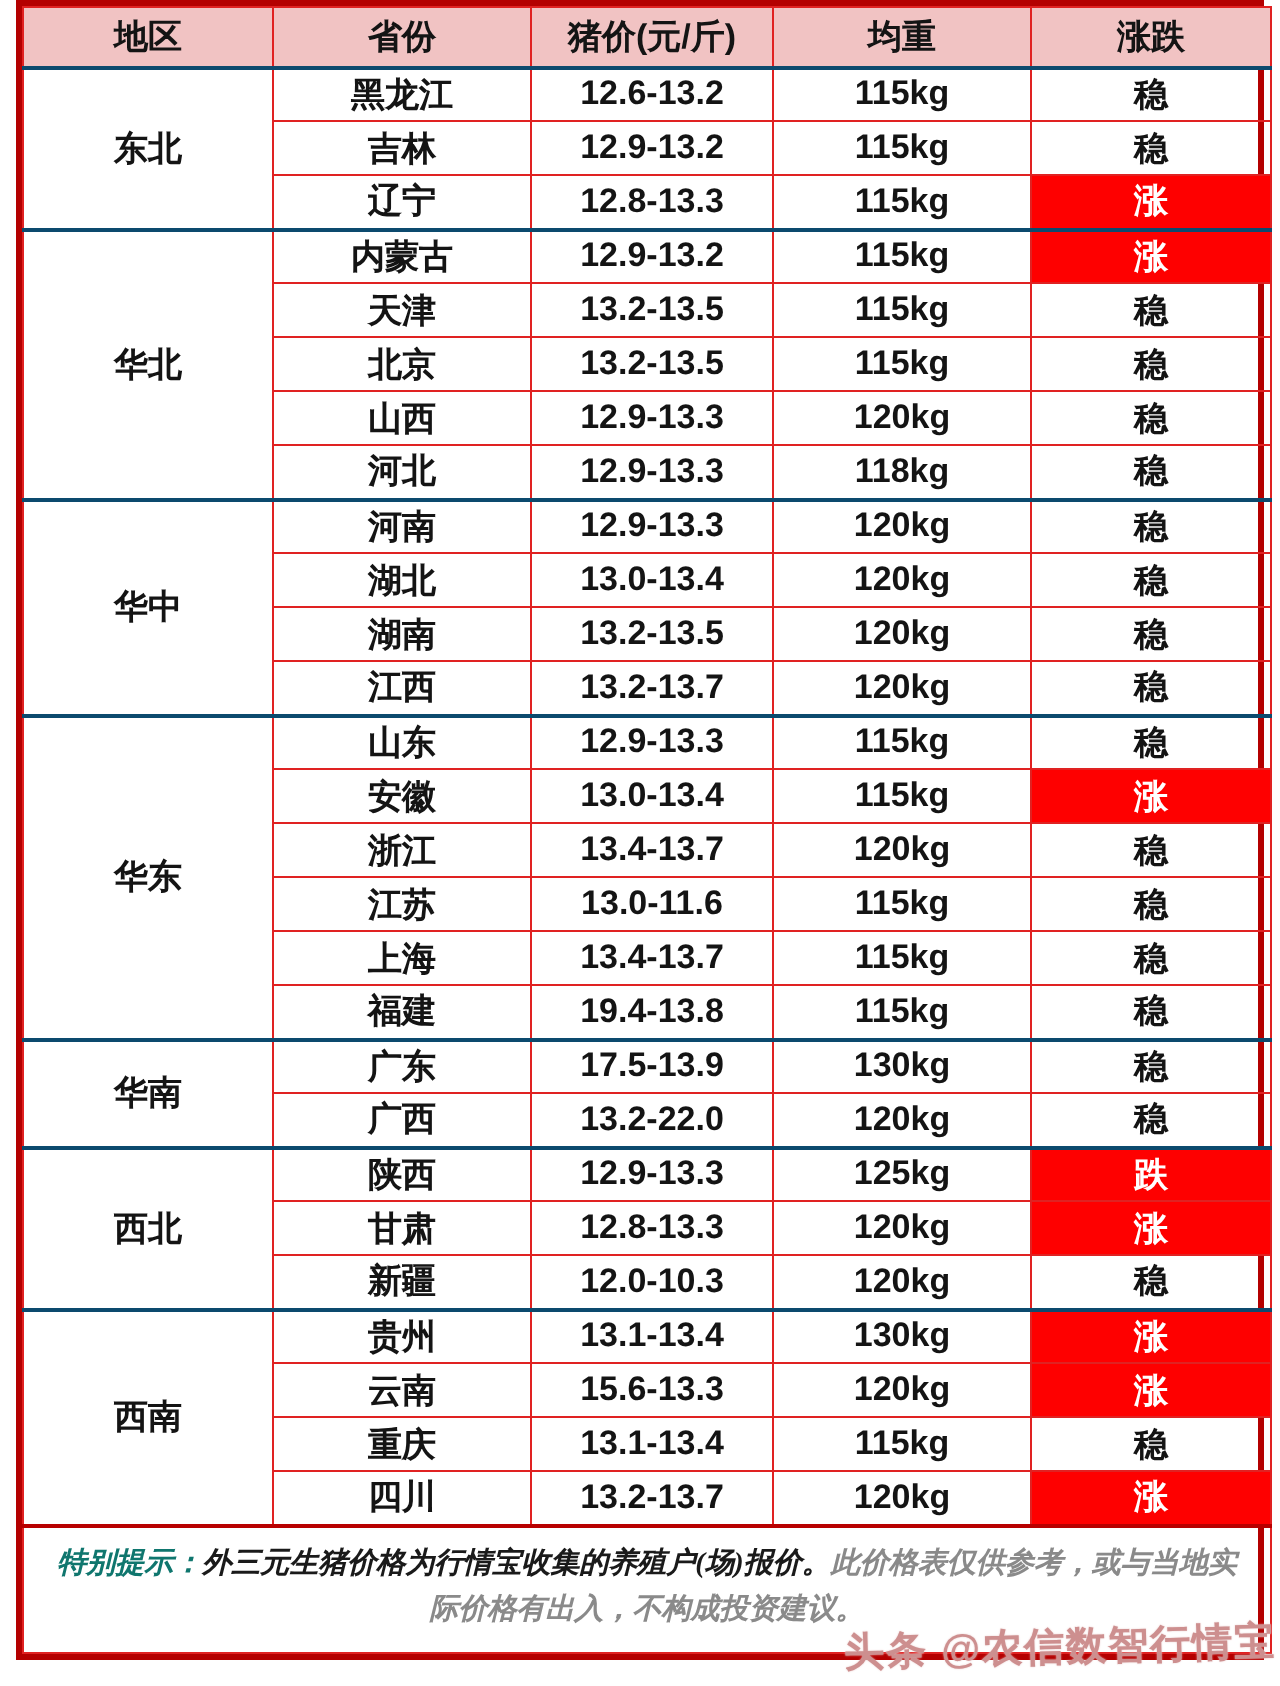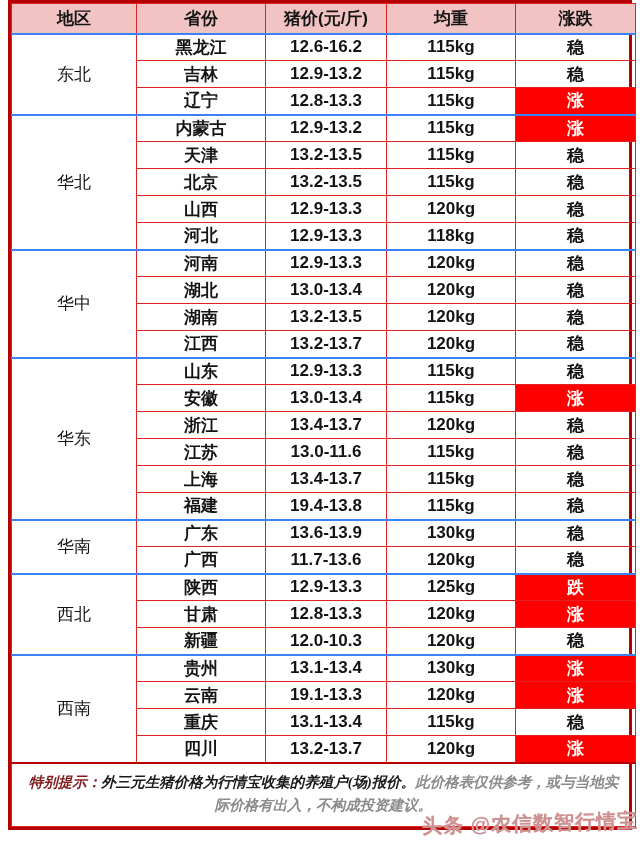--- a/index.html
+++ b/index.html
@@ -22,33 +22,33 @@
     font-size:17px; color:#141414;
     overflow:hidden; white-space:nowrap;
   }
   thead tr { height:30px; }
   thead th {
     background:#f1c3c3; font-weight:700;
     border-bottom:2px solid #b80000;
   }
   tbody tr.data-row { height:27px; }
   tbody td { font-weight:600; }
-  tr.group-start td { border-top:2px solid #3b82f6; }
-  td.region-cell { font-weight:400; }
+  tr.group-start td { border-top:2px solid #0c4a6e; }
+  td.region-cell { font-weight:700; }
   td.trend-cell.hl { background:#fe0000; color:#ffffff; font-weight:700; }
   tr.footer-row td {
     border-top:2px solid #b80000;
     padding:7px 12px 9px;
     font-family:"Liberation Serif", serif;
     font-style:italic; font-weight:700;
     font-size:14.5px; line-height:1.6;
     text-align:center; white-space:normal;
     color:#1a1a1a;
   }
-  .note-label { color:#7f1d1d; }
+  .note-label { color:#0f766e; }
   .note-gray  { color:#8a8a8a; }
   .watermark {
     position:absolute; right:2px; top:810px;
     font-size:20px; font-weight:700;
     color:#cd8f8f;
     letter-spacing:1px;
     transform:rotate(-1.5deg);
     text-shadow:0 0 1px #e8caca;
     white-space:nowrap;
   }
@@ -72,21 +72,21 @@
             <th>省份</th>
             <th>猪价(元/斤)</th>
             <th>均重</th>
             <th>涨跌</th>
           </tr>
       </thead>
       <tbody>
           <tr class="data-row group-start">
             <td rowspan="3" class="region-cell">东北</td>
             <td>黑龙江</td>
-            <td>12.6-16.2</td>
+            <td>12.6-13.2</td>
             <td>115kg</td>
             <td class="trend-cell">稳</td>
           </tr>
           <tr class="data-row">
             <td>吉林</td>
             <td>12.9-13.2</td>
             <td>115kg</td>
             <td class="trend-cell">稳</td>
           </tr>
           <tr class="data-row">
@@ -184,27 +184,27 @@
           </tr>
           <tr class="data-row">
             <td>福建</td>
             <td>19.4-13.8</td>
             <td>115kg</td>
             <td class="trend-cell">稳</td>
           </tr>
           <tr class="data-row group-start">
             <td rowspan="2" class="region-cell">华南</td>
             <td>广东</td>
-            <td>13.6-13.9</td>
+            <td>17.5-13.9</td>
             <td>130kg</td>
             <td class="trend-cell">稳</td>
           </tr>
           <tr class="data-row">
             <td>广西</td>
-            <td>11.7-13.6</td>
+            <td>13.2-22.0</td>
             <td>120kg</td>
             <td class="trend-cell">稳</td>
           </tr>
           <tr class="data-row group-start">
             <td rowspan="3" class="region-cell">西北</td>
             <td>陕西</td>
             <td>12.9-13.3</td>
             <td>125kg</td>
             <td class="trend-cell hl">跌</td>
           </tr>
@@ -222,21 +222,21 @@
           </tr>
           <tr class="data-row group-start">
             <td rowspan="4" class="region-cell">西南</td>
             <td>贵州</td>
             <td>13.1-13.4</td>
             <td>130kg</td>
             <td class="trend-cell hl">涨</td>
           </tr>
           <tr class="data-row">
             <td>云南</td>
-            <td>19.1-13.3</td>
+            <td>15.6-13.3</td>
             <td>120kg</td>
             <td class="trend-cell hl">涨</td>
           </tr>
           <tr class="data-row">
             <td>重庆</td>
             <td>13.1-13.4</td>
             <td>115kg</td>
             <td class="trend-cell">稳</td>
           </tr>
           <tr class="data-row">

